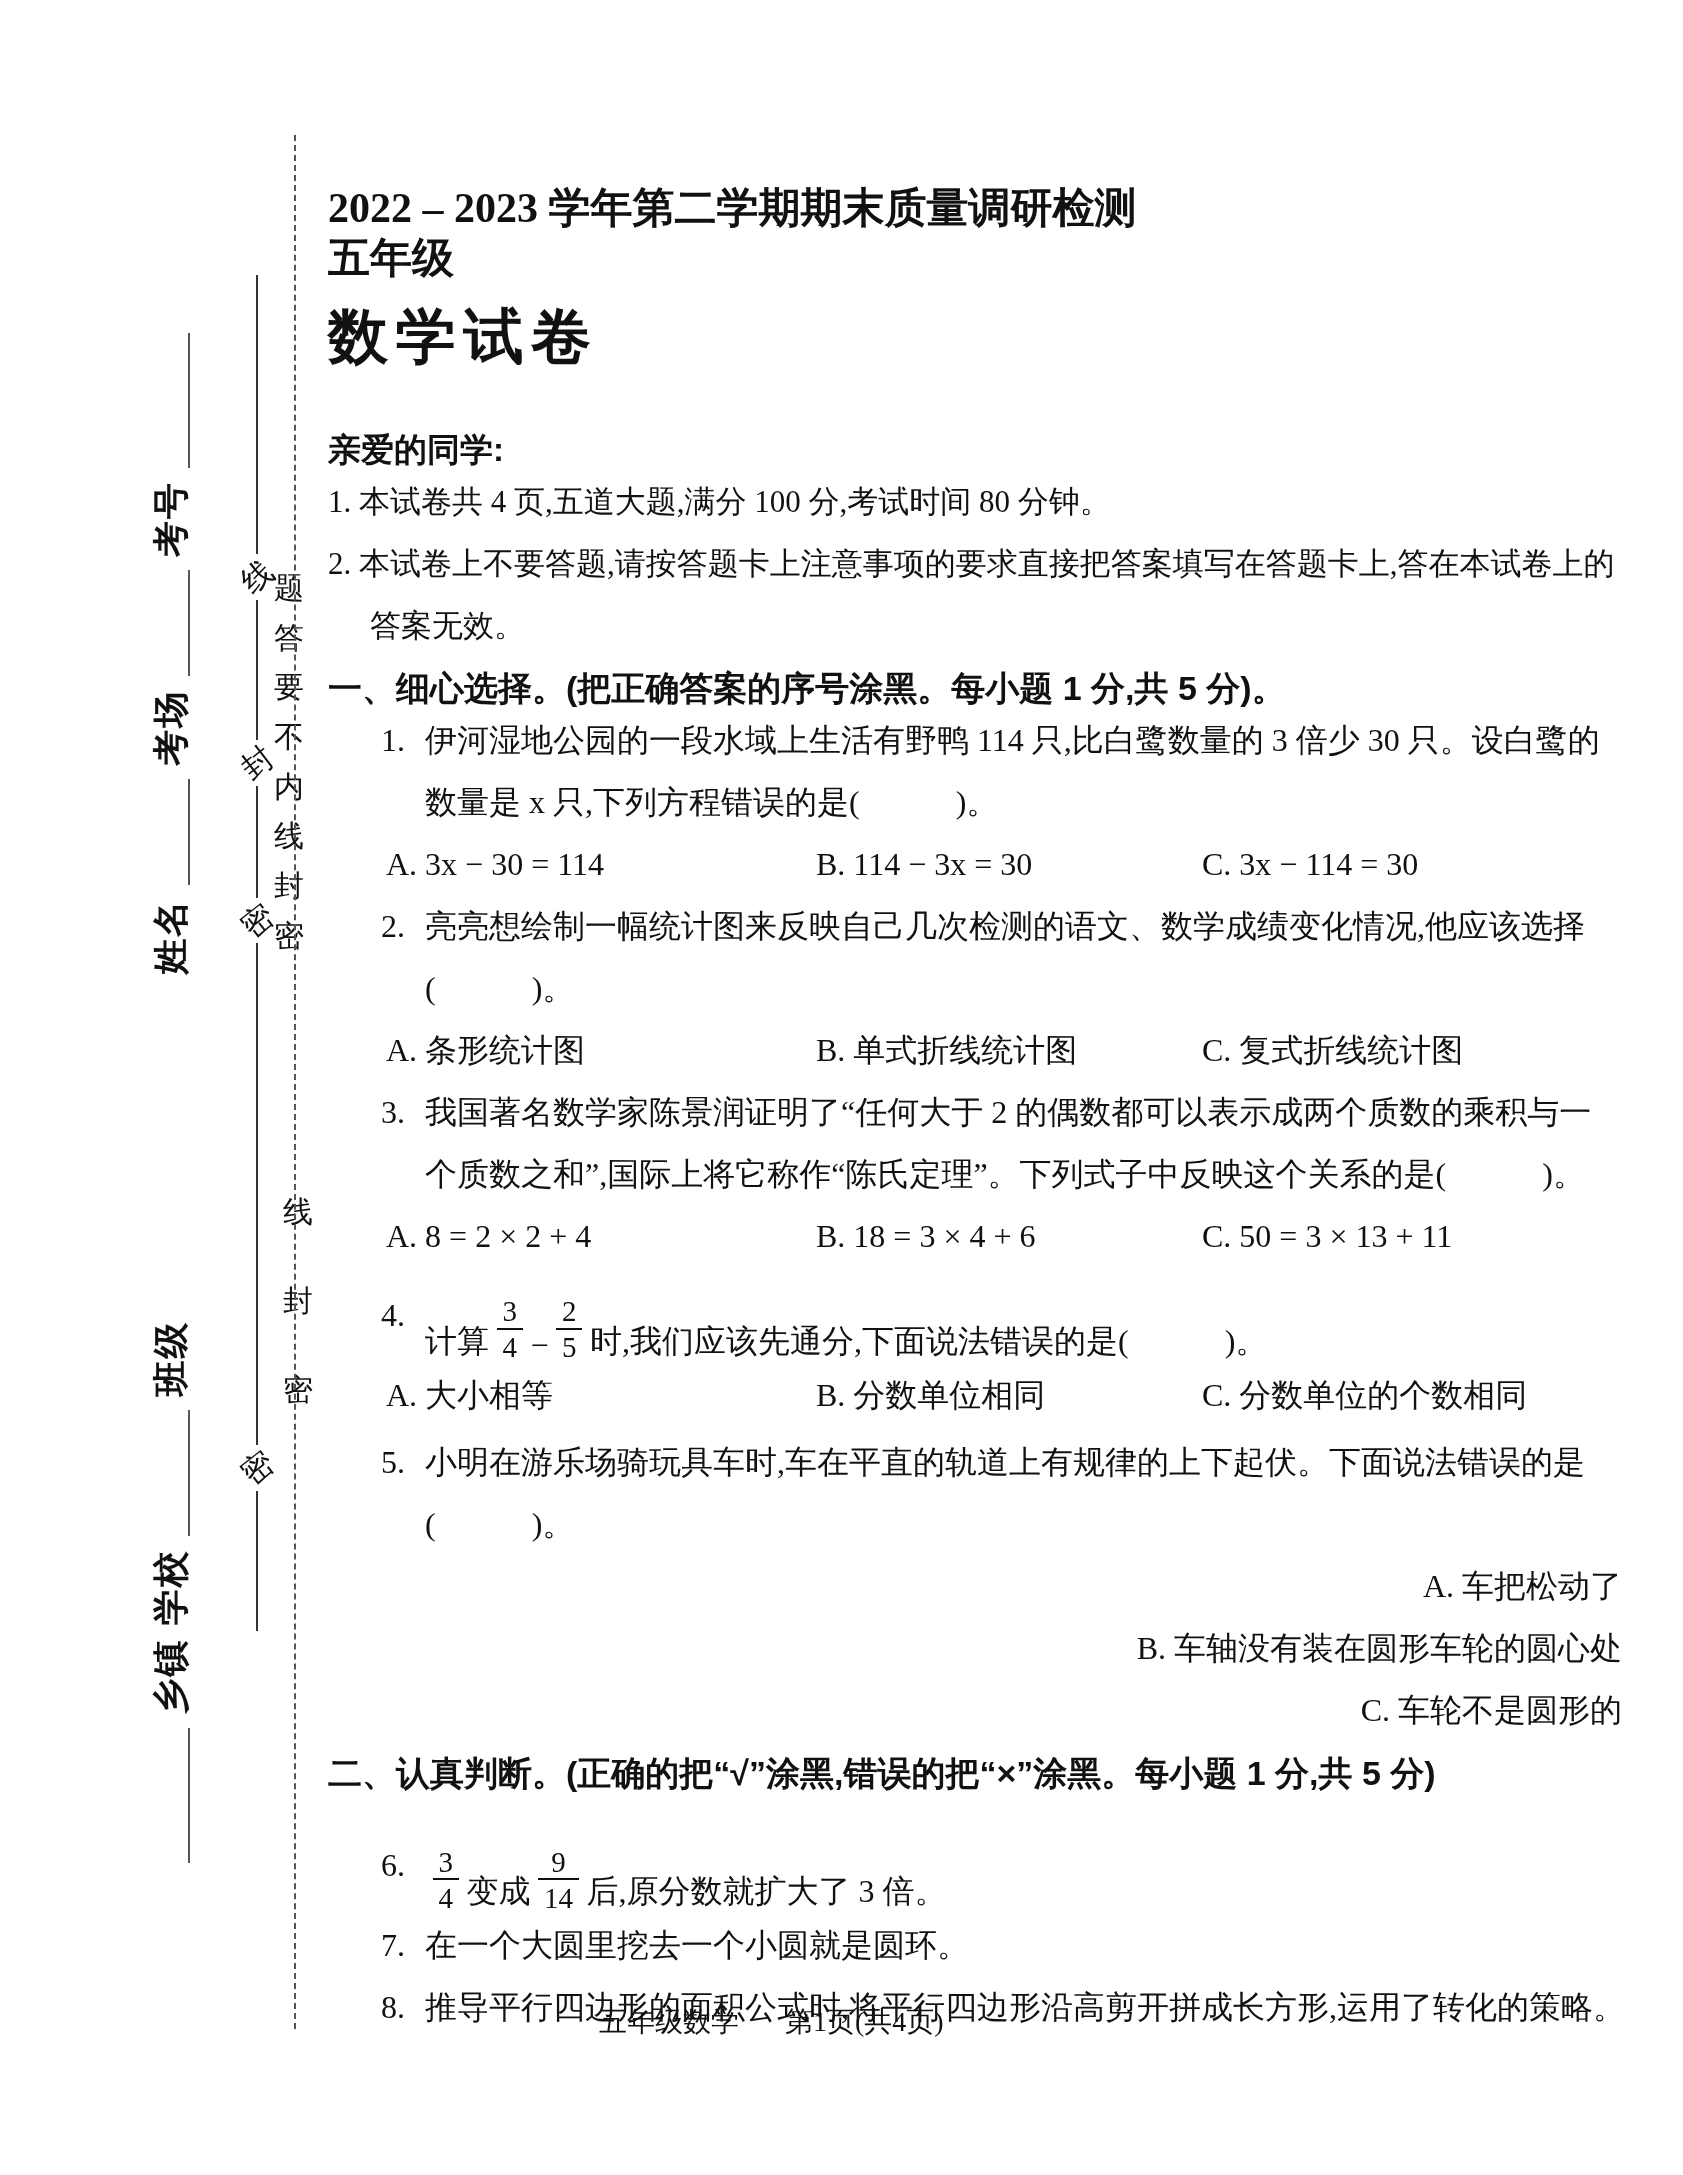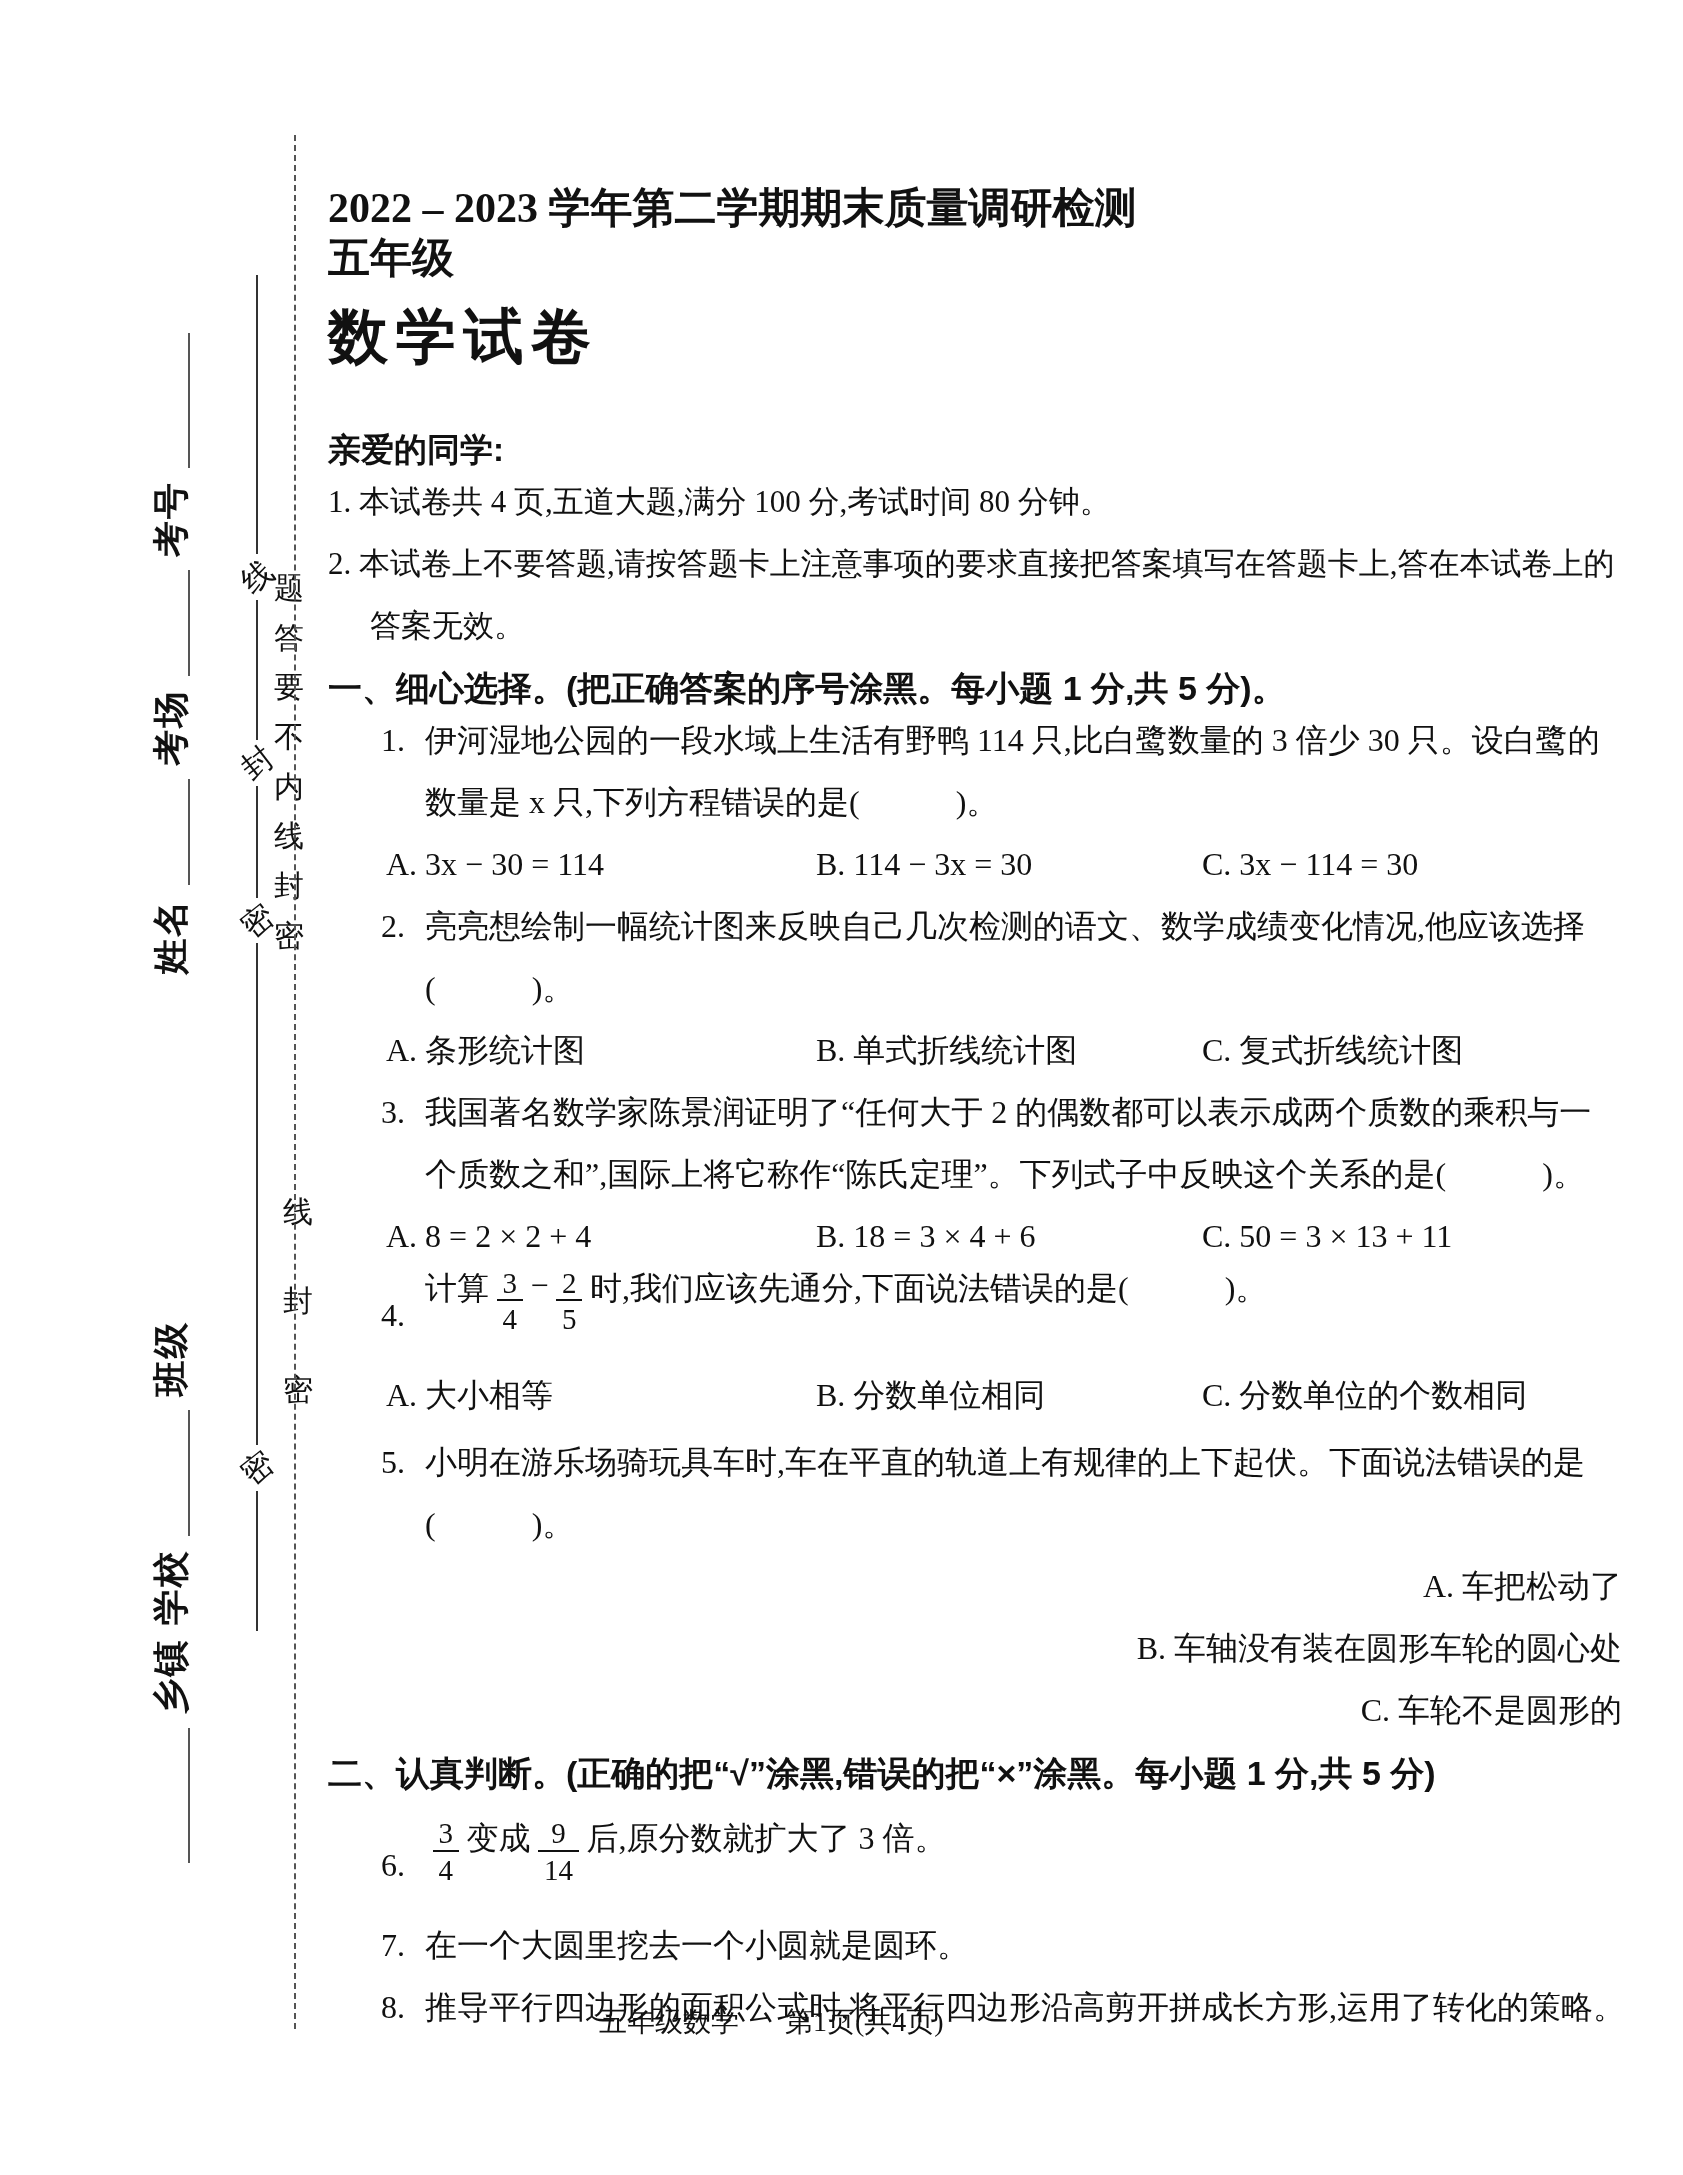--- a/index.html
+++ b/index.html
@@ -43,21 +43,21 @@
   .paper-title{margin:17.4px 0 0;font-size:60px;font-weight:bold;line-height:1.2;letter-spacing:7.7px;}
   .greeting{margin:56px 0 0;font-family:"Liberation Sans",sans-serif;font-weight:bold;font-size:33px;line-height:42px;}
   .note{margin:0;font-size:31px;line-height:62px;padding-left:42px;text-indent:-42px;}
   .sec{margin:9.7px 0 0;font-family:"Liberation Sans",sans-serif;font-size:34px;font-weight:bold;line-height:42px;}
   .sec2{line-height:46px;}
   .q{position:relative;padding-left:97px;line-height:62px;margin:0;}
   .qnum{position:absolute;left:53px;top:0;}
   .opts{display:flex;margin-left:-39px;line-height:62px;}
   .opt-a{width:430px;} .opt-b{width:386px;} .opt-c{flex:1;}
   .opts-v span{display:block;margin-left:-39px;line-height:62px;text-align:right;}
-  .qline{display:flex;align-items:flex-start;min-height:97px;line-height:normal;}
+  .qline{display:flex;align-items:flex-end;min-height:97px;line-height:normal;}
   .qfrac .qnum{line-height:97px;}
   .frac{display:inline-flex;flex-direction:column;align-items:center;line-height:1.12;font-size:29px;margin:0 7.7px;}
   .frac .fd{border-top:2.9px solid #111;padding:1.9px 5.8px 0;}
   .frac .fn{padding:0 5.8px;}
   .nowrap{white-space:nowrap;}
   .mt22{margin-top:21px;}
   .footer{position:absolute;left:599px;top:2004px;font-size:28px;line-height:35px;}
   .footer span{margin-right:39px;}
 </style>
 </head>

